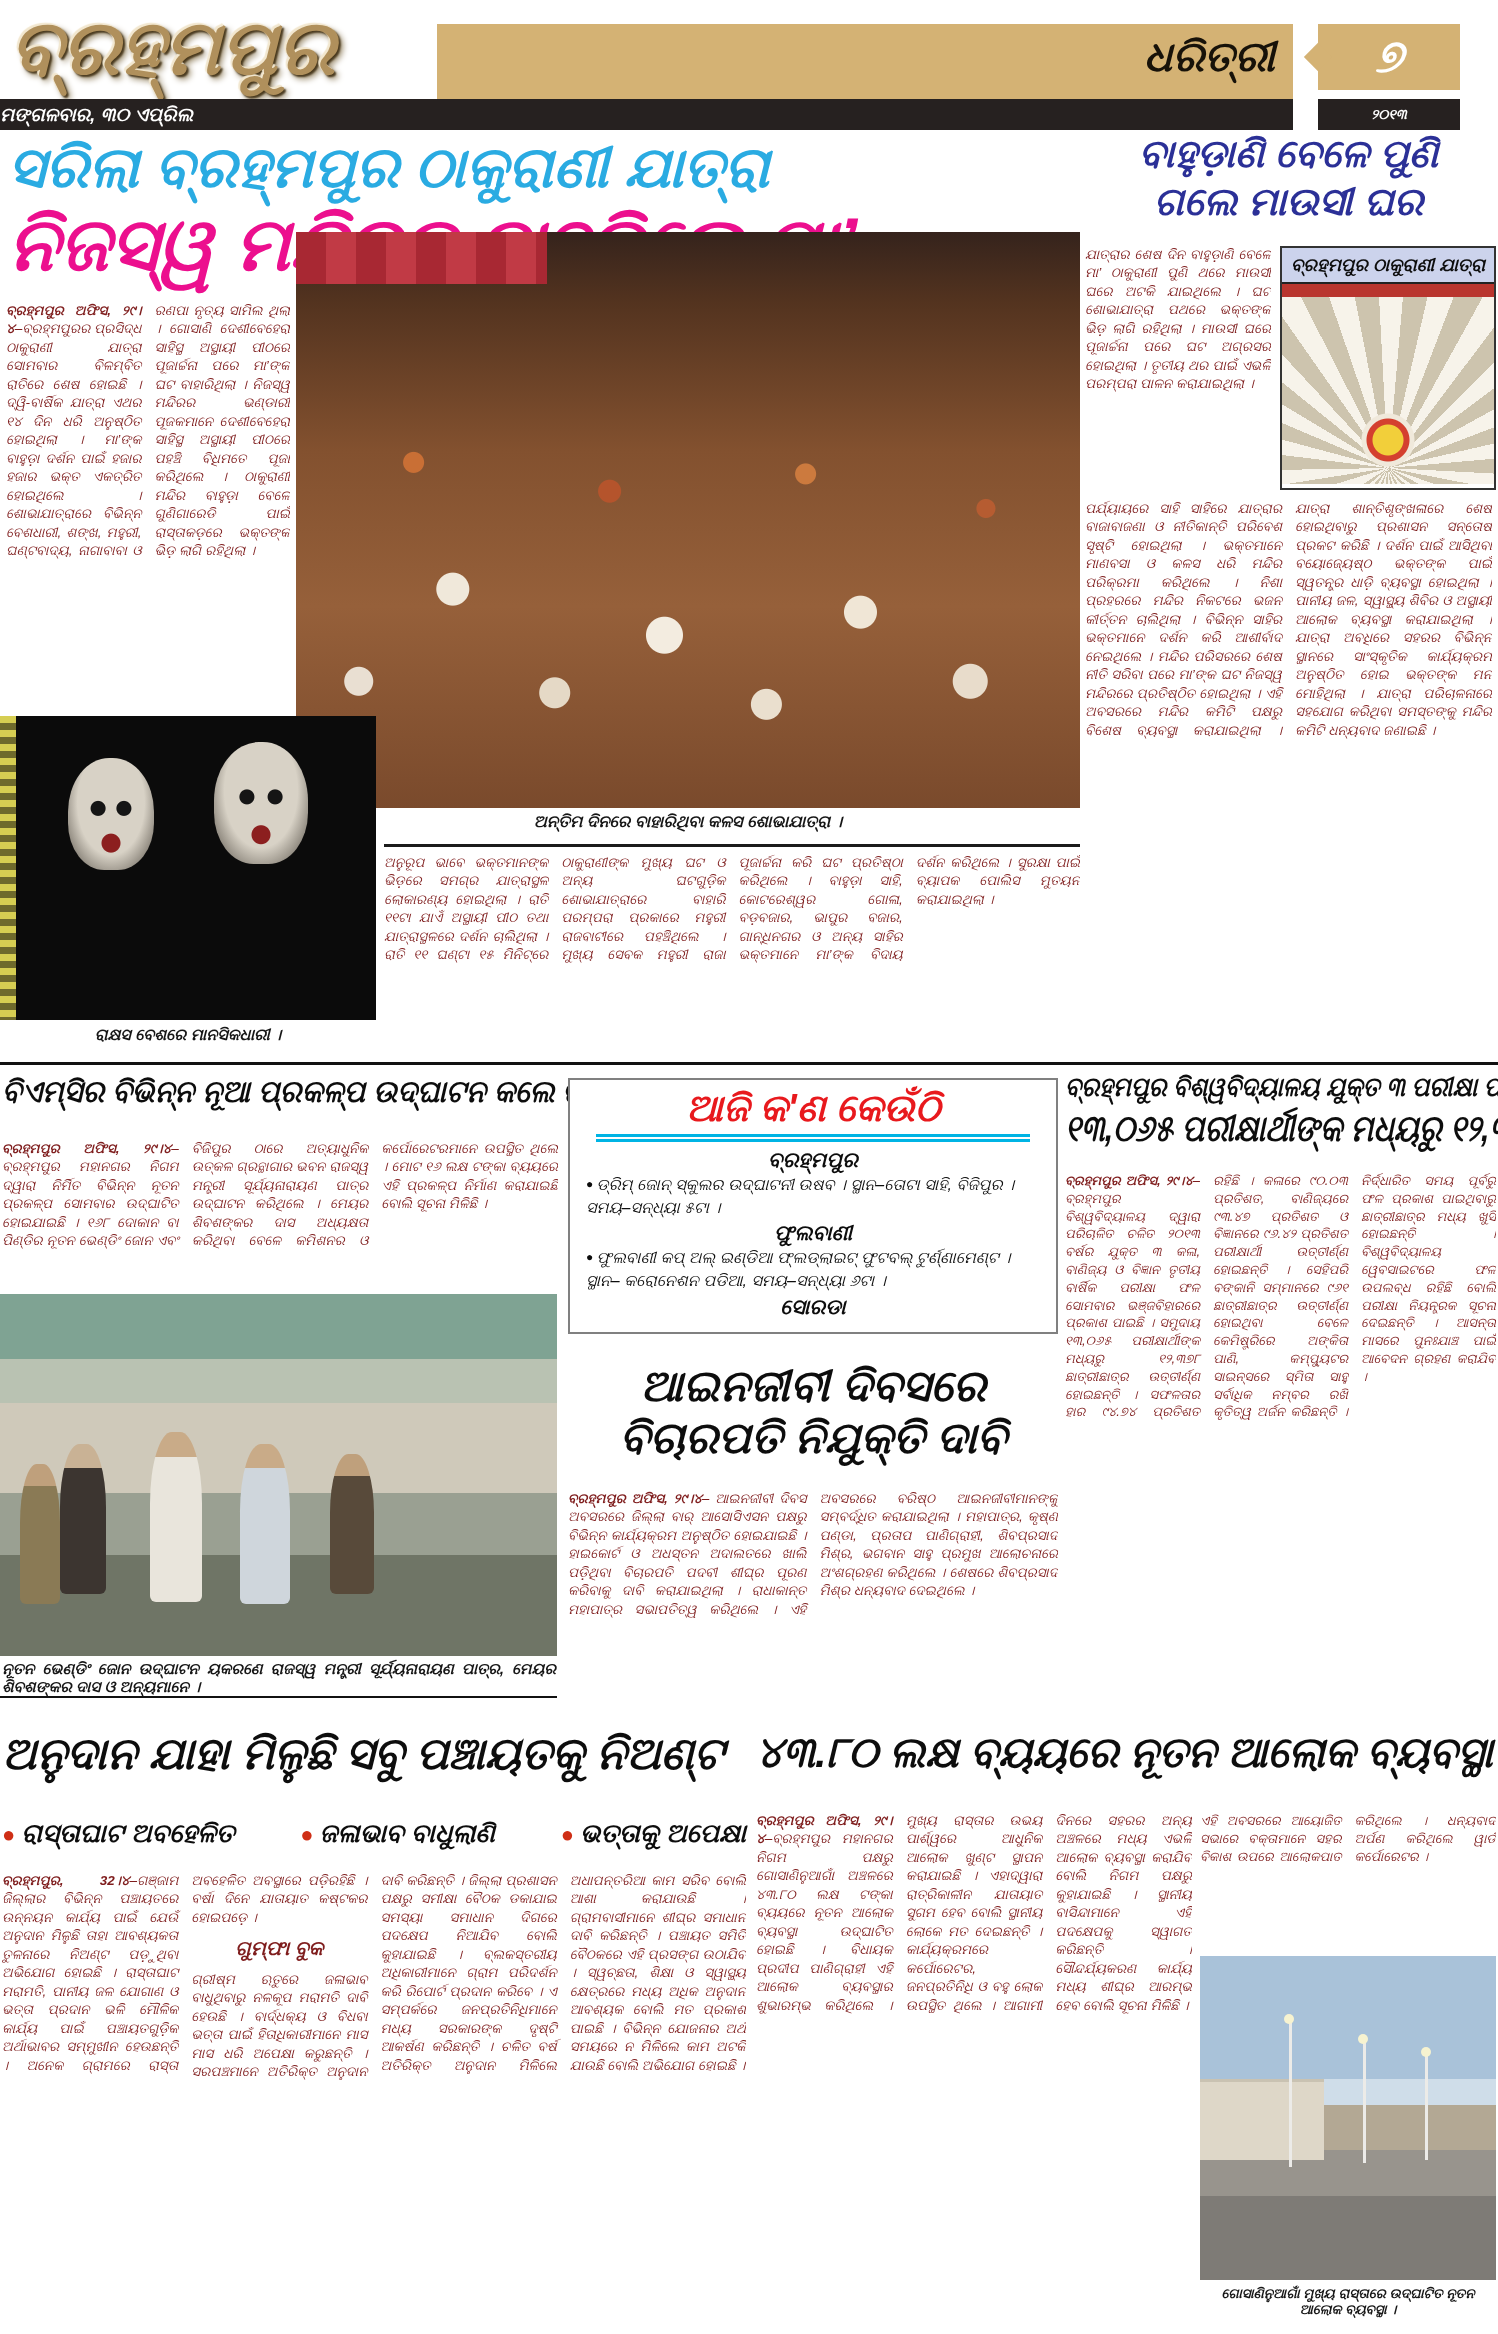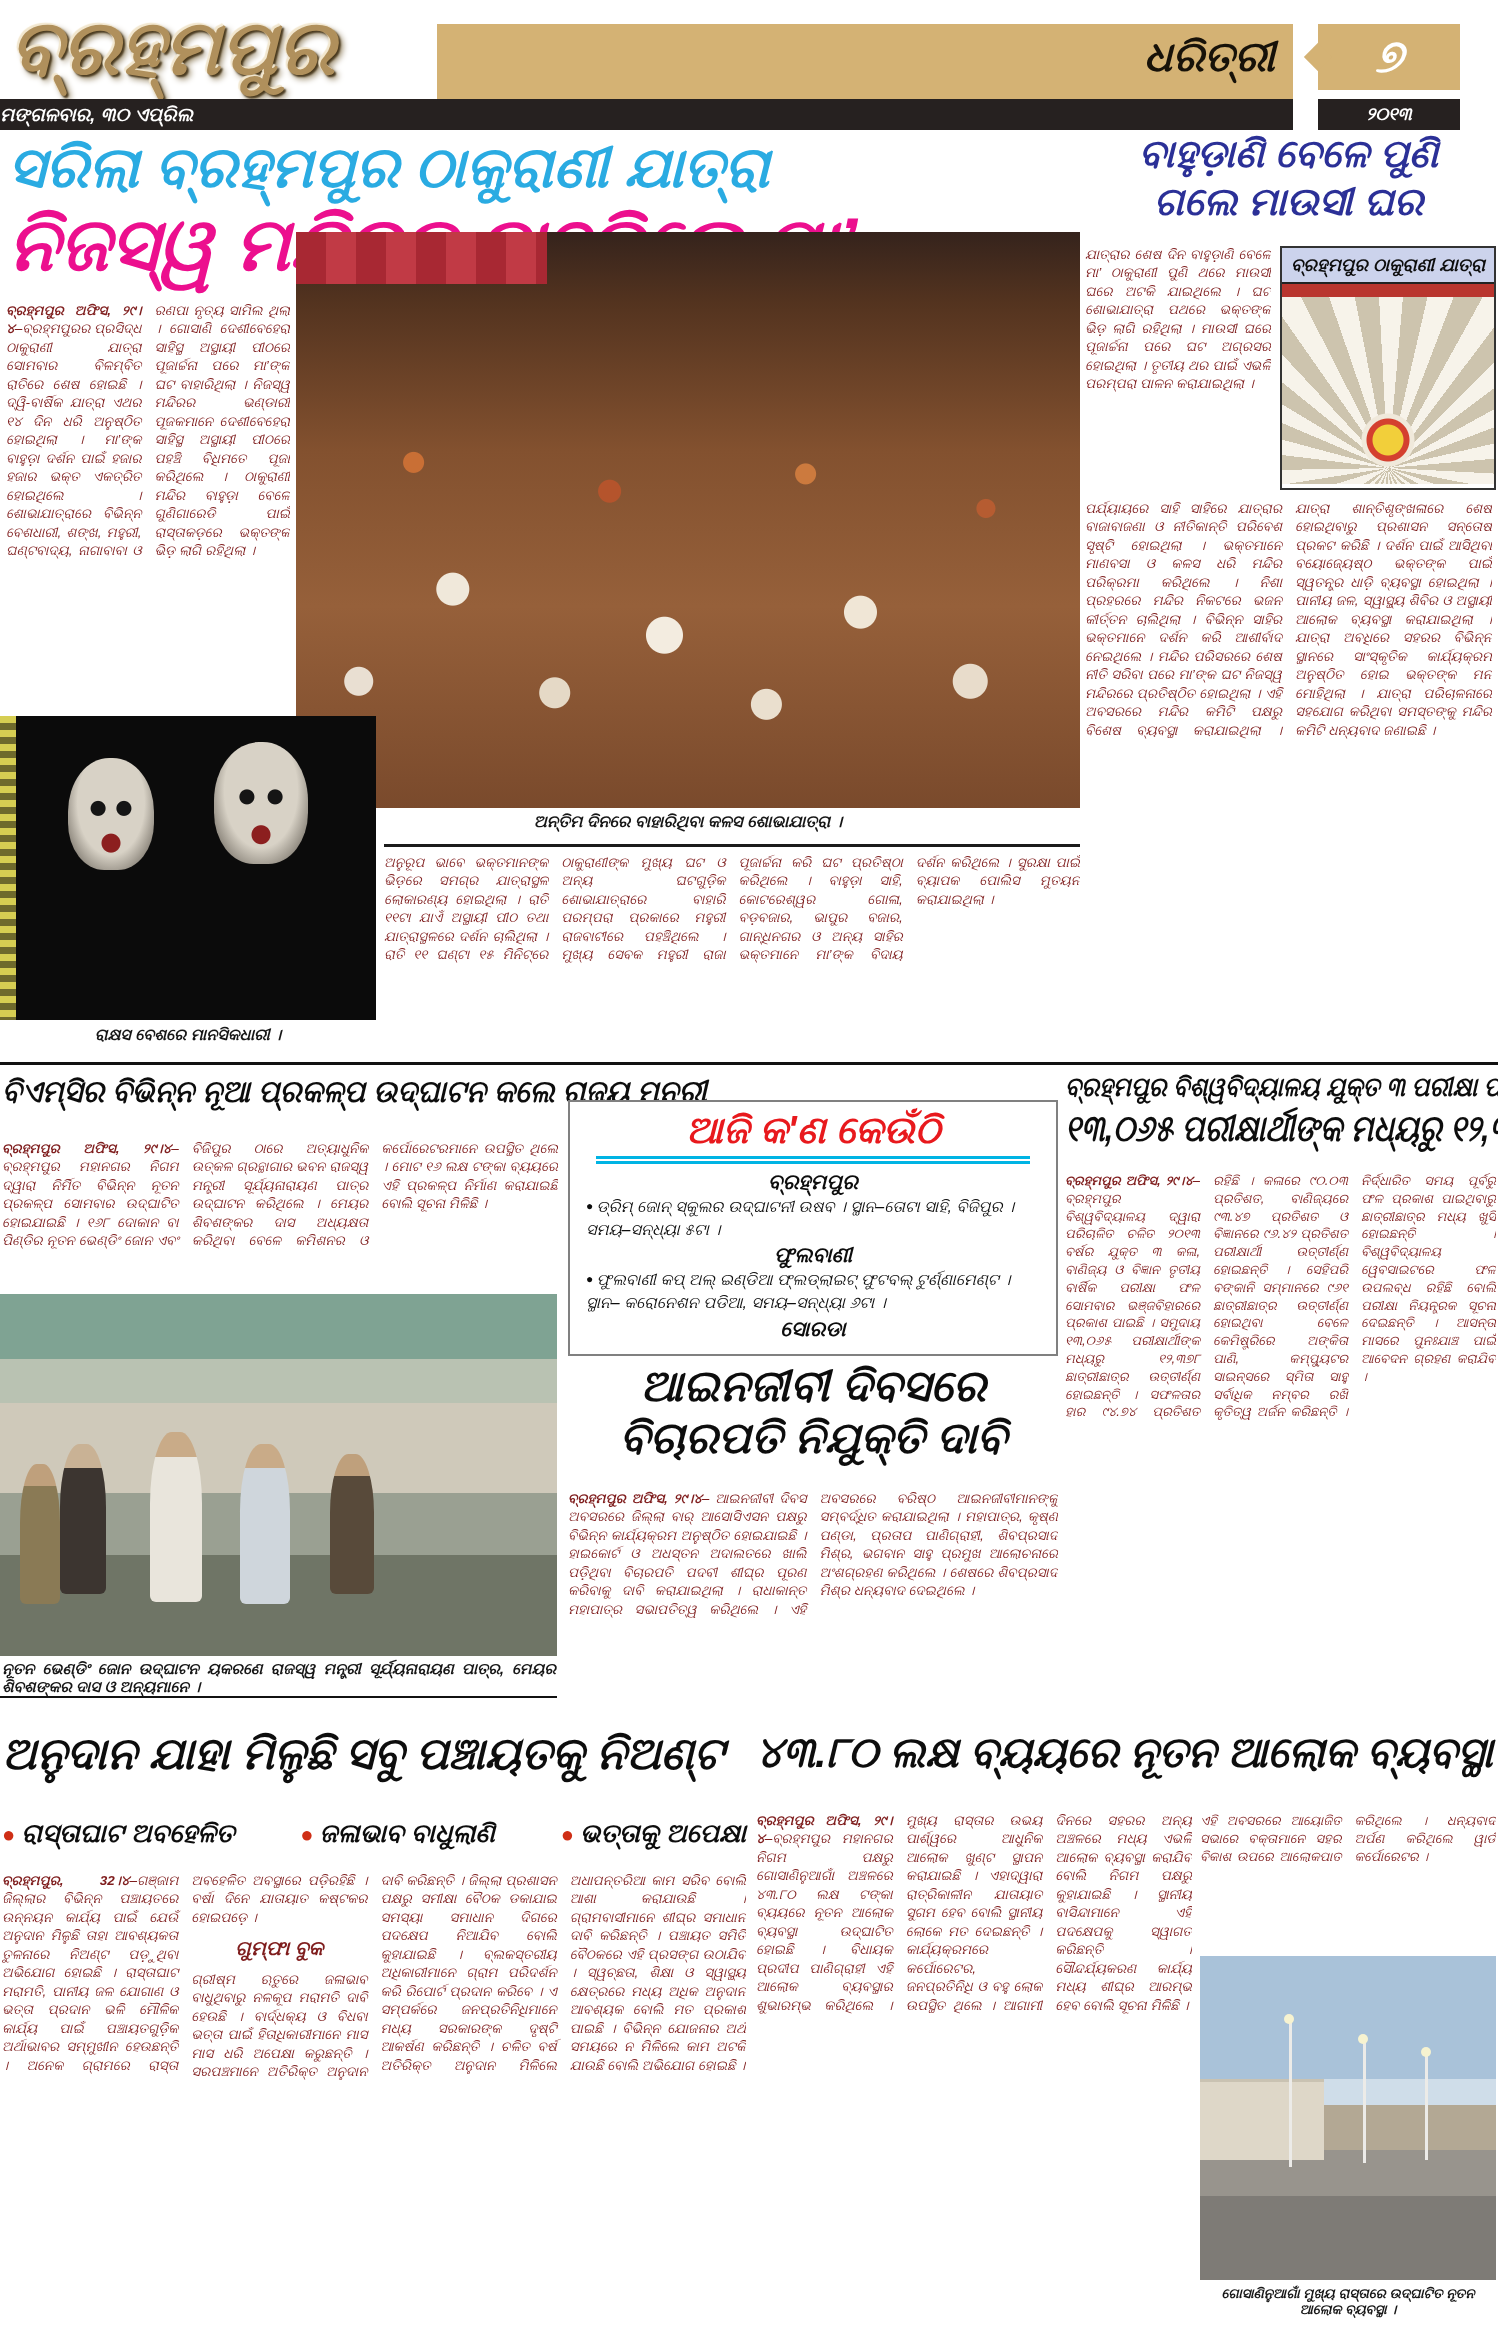--- a/index.html
+++ b/index.html
@@ -21,21 +21,21 @@
   #banner{left:437px;top:24px;width:856px;height:83px;background:#d4b274;}
   #brand{position:absolute;right:18px;top:0;height:66px;line-height:66px;font-size:42px;font-weight:bold;color:#171209;}
   #pagebox{left:1318px;top:24px;width:142px;height:66px;background:#d4b274;}
   #pagenotch{position:absolute;left:-10px;top:23px;width:20px;height:20px;background:#d4b274;transform:rotate(45deg);}
   #pagenum{position:absolute;left:0;top:0;width:100%;height:66px;line-height:64px;text-align:center;
            font-size:46px;font-weight:bold;color:#ffffff;}
   #datebar{left:0;top:99px;width:1293px;height:31px;background:#262120;color:#fff;
            font-size:19px;font-weight:bold;line-height:31px;text-align:left;padding-right:0;}
   #datebar span{padding-right:16px;}
   #yearbox{left:1318px;top:99px;width:142px;height:31px;background:#262120;color:#fff;
-           font-size:18px;font-weight:bold;line-height:31px;text-align:center;}
+           font-size:14px;font-weight:bold;line-height:31px;text-align:center;}
 
   
   #kicker{left:8px;top:134px;width:1072px;font-size:57px;font-weight:bold;color:#2aabe2;white-space:nowrap;}
   #headline{left:8px;top:202px;width:1072px;font-size:74px;font-weight:bold;color:#ec0f8e;white-space:nowrap;}
   #lead-left{left:6px;top:302px;width:284px;height:410px;}
   #caption-main{left:296px;top:812px;width:784px;text-align:center;font-size:16.5px;}
   #rule1{left:384px;top:844px;width:696px;height:3px;background:#1b1b1b;}
   #caption-mask{left:0;top:1026px;width:376px;text-align:center;font-size:16px;}
   #lead-below{left:384px;top:854px;width:696px;height:200px;}
 
@@ -96,21 +96,21 @@
   #p1{left:60px;top:150px;width:46px;height:150px;background:linear-gradient(180deg,#c9b295 0 16%,#3c3530 16% 100%);}
   #p2{left:150px;top:138px;width:52px;height:170px;background:linear-gradient(180deg,#c9ab88 0 15%,#e9e5dc 15% 100%);}
   #p3{left:240px;top:150px;width:50px;height:160px;background:linear-gradient(180deg,#c9ab88 0 15%,#cfd6dc 15% 100%);}
   #p4{left:330px;top:160px;width:44px;height:140px;background:linear-gradient(180deg,#bfa07c 0 16%,#584a3a 16% 100%);}
   #p5{left:20px;top:170px;width:40px;height:140px;background:linear-gradient(180deg,#bfa07c 0 16%,#8a7a55 16% 100%);}
   #bmc-caption{left:2px;top:1660px;width:554px;font-size:15.5px;text-align:justify;}
   #rule2{left:0;top:1696px;width:557px;height:2px;background:#111;}
 
   
   #today{left:568px;top:1078px;width:490px;height:256px;border:2px solid #808080;background:#fff;
-         padding:8px 16px 0 16px;box-sizing:border-box;overflow:hidden;margin-top:22px;}
+         padding:8px 16px 0 16px;box-sizing:border-box;overflow:hidden;}
   #today-title{font-size:38px;font-weight:bold;color:#e8191d;text-align:center;line-height:1.1;}
   #today-rule{height:8px;margin:4px 10px 6px 10px;
     background:linear-gradient(180deg,#00b4e4 0 3px,#fff 3px 5px,#00b4e4 5px 8px);}
   .t-place{font-size:21px;font-weight:bold;text-align:center;margin:2px 0;}
   .ti{font-size:16px;line-height:1.42;text-align:left;}
   .ti::before{content:"● ";font-size:12px;position:relative;top:-2px;}
 
   
   #law-headline{left:568px;top:1360px;width:490px;font-size:44px;font-weight:bold;text-align:center;line-height:1.18;}
   #law-body{left:568px;top:1490px;width:490px;height:208px;}

